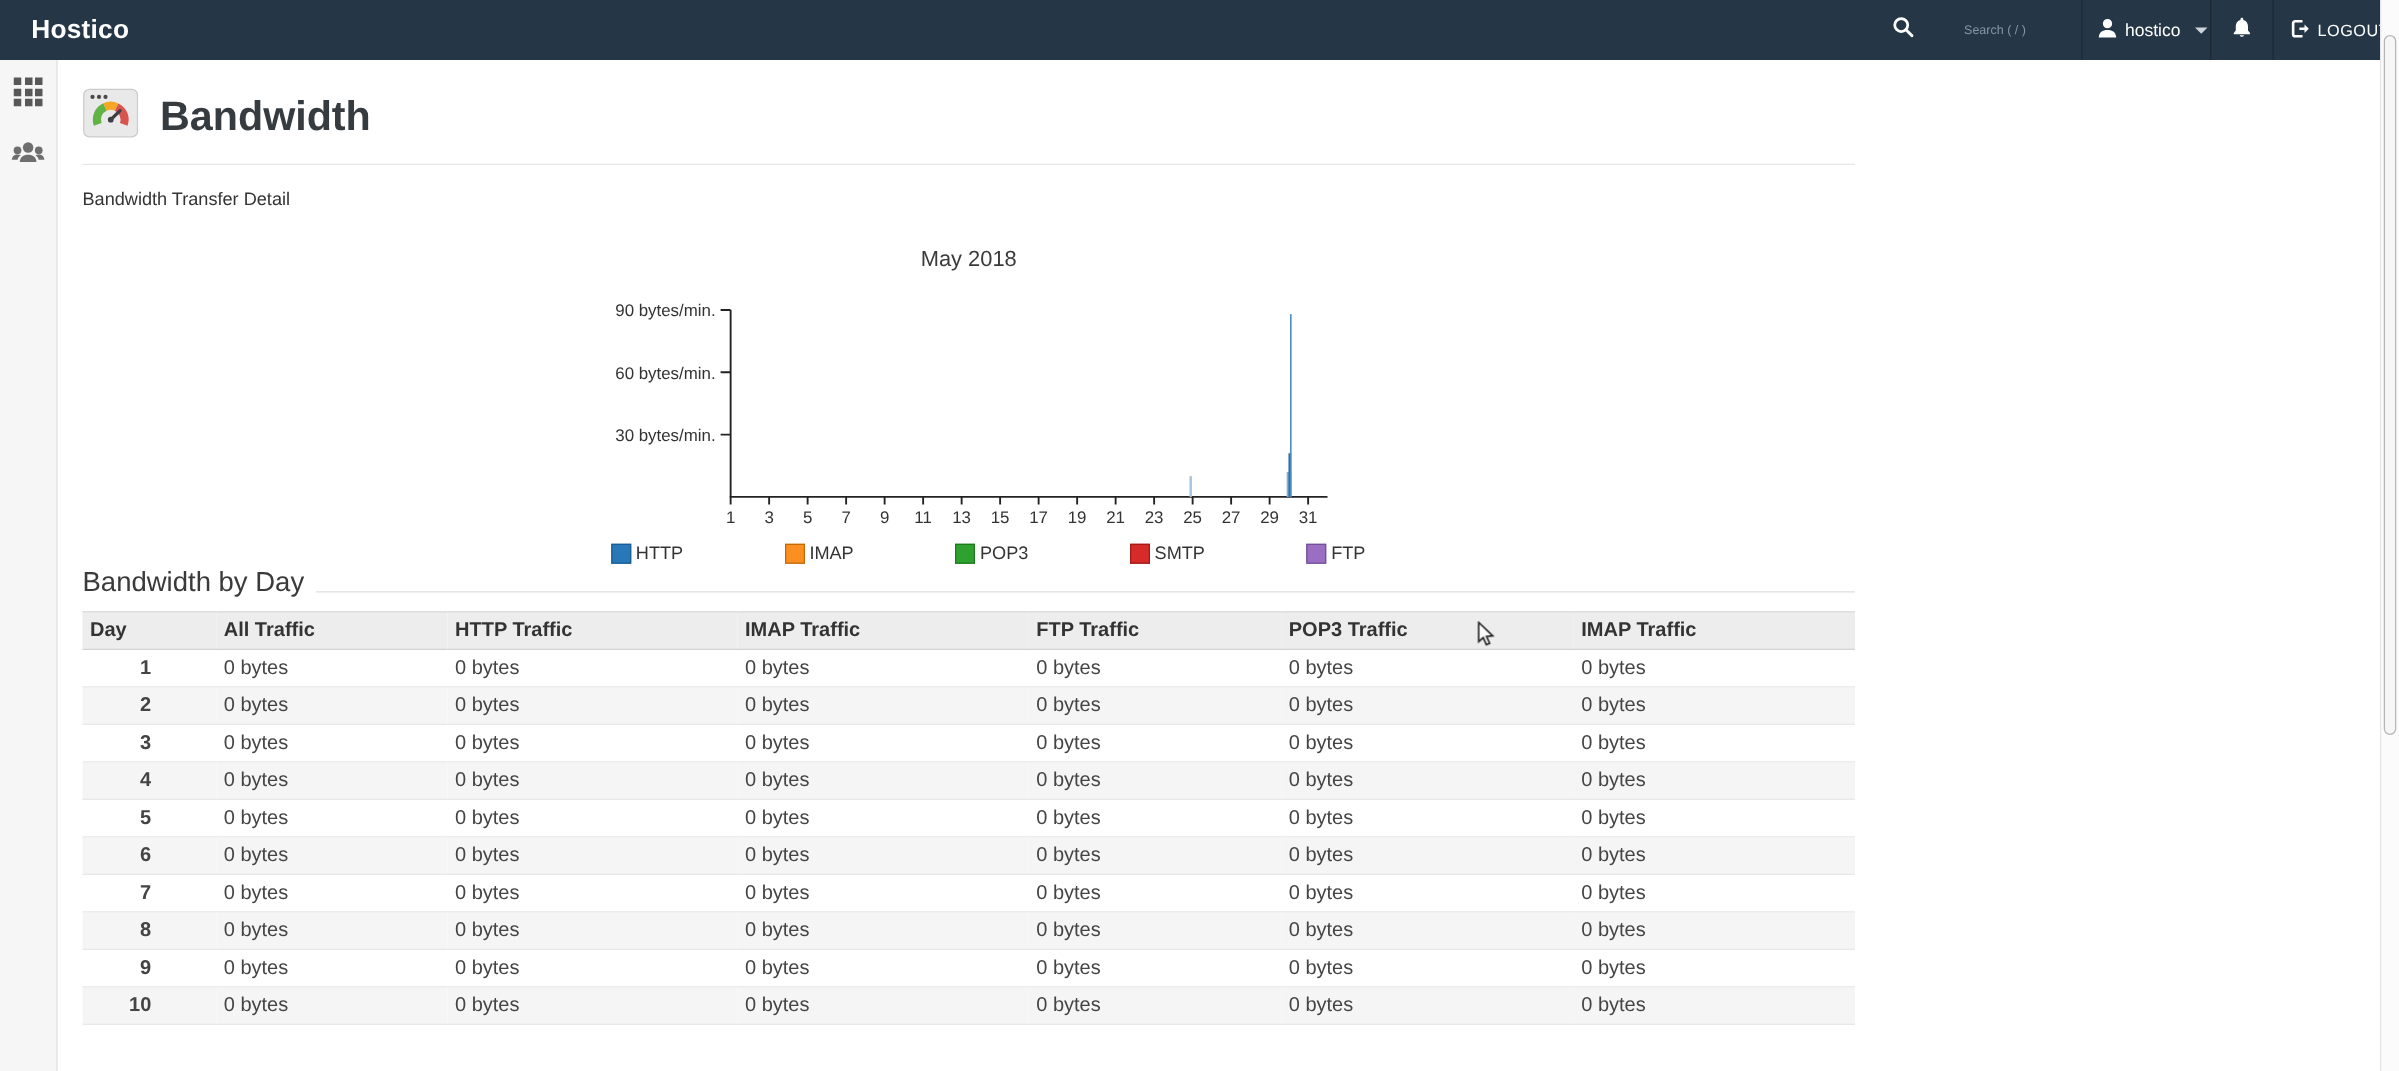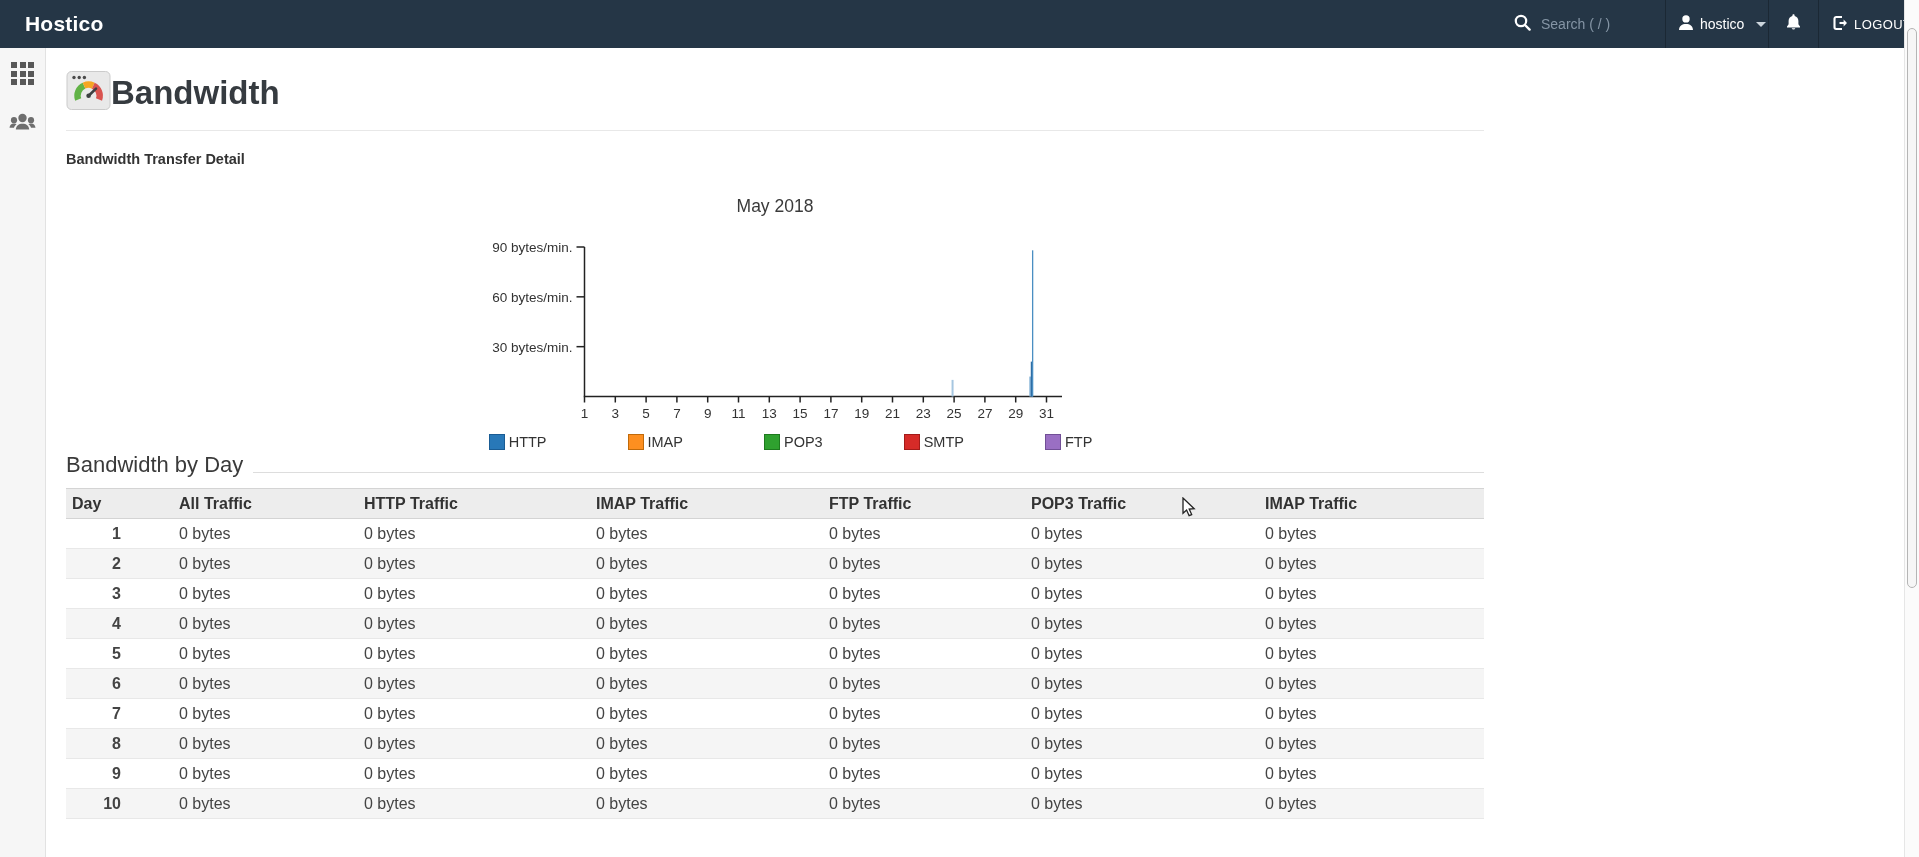--- a/index.html
+++ b/index.html
@@ -7,21 +7,21 @@
     font-family:"Liberation Sans","DejaVu Sans",sans-serif; color:#333; }
 
   
   .navbar { position:fixed; top:0; left:0; width:1904px; height:48px;
     background:var(--navbar-bg,#253646); display:flex; align-items:center; z-index:20; }
   .brand { margin-left:25px; font-size:21px; font-weight:bold; color:#fff; letter-spacing:.2px; cursor:pointer; }
   .nav-right { margin-left:auto; display:flex; height:100%; align-items:stretch; }
   .nav-seg { display:flex; align-items:center; border-left:1px solid rgba(0,0,0,.25); }
   .seg-search { width:166px; border-left:none; padding-left:15px; }
   .seg-search input { background:transparent; border:none; outline:none; color:#cfd8e0;
-    font-size:14px; width:110px; margin-left:10px; font-family:inherit; }
+    font-size:10px; width:110px; margin-left:10px; font-family:inherit;text-align:center; }
   .seg-search input::placeholder { color:#8595a5; }
   .seg-user { width:103px; padding-left:12px; color:#fff; font-size:14px; cursor:pointer; }
   .seg-user .uname { margin-left:6px; }
   .caret { width:0; height:0; border-left:5px solid transparent; border-right:5px solid transparent;
     border-top:5px solid #cdd6dd; margin-left:12px; }
   .seg-bell { width:50px; justify-content:center; cursor:pointer; }
   .seg-logout { width:86px; padding-left:13px; color:#fff; font-size:13px; letter-spacing:.4px; cursor:pointer; }
   .seg-logout .txt { margin-left:5px; }
 
   
@@ -29,23 +29,23 @@
     background:var(--sidebar-bg,#f6f6f6); border-right:1px solid #e2e2e2; z-index:10;
     display:flex; flex-direction:column; align-items:center; }
   .side-item { margin-top:14px; cursor:pointer; }
   .side-item + .side-item { margin-top:27px; }
   .grid-icon { display:grid; grid-template-columns:repeat(3,6px); grid-template-rows:repeat(3,6px); gap:2.5px; }
   .grid-icon span { background:#585858; }
 
   
   .main { position:absolute; top:48px; left:46px; width:1438px; padding:20px 0 0 20px; }
   .page-header { display:flex; align-items:center; }
-  .page-title { font-size:33px; color:#363b40; line-height:44px; }
+  .page-title { font-size:33px; color:#363b40; margin-left:17px; line-height:44px; }
   .page-rule { width:1418px; height:1px; background:#e8e8e8; margin-top:13px; }
-  .detail-heading { margin-top:20px; font-size:14.5px; font-weight:bold; color:#333; }
+  .detail-heading { margin-top:20px; font-size:14.5px; font-weight:normal; color:#333; }
   .tz-note { margin-top:13px; font-size:14px; color:#3a3a3a; }
 
   .chart-title { width:1418px; text-align:center; margin-top:29px; font-size:17.5px; color:#3a3a3a; }
   .chart-wrap { margin-left:330px; margin-top:20px; width:700px; height:187px; }
   .tick-label { font-size:13.5px; fill:#333; font-family:"Liberation Sans","DejaVu Sans",sans-serif; }
 
   .legend { width:1418px; display:flex; justify-content:center; gap:50px; margin-top:10px; }
   .legend-item { display:flex; align-items:center; font-size:14.5px; color:#333;padding-left:31px; }
   .legend-swatch { width:16px; height:16px; margin-right:4px; display:inline-block; }
 

